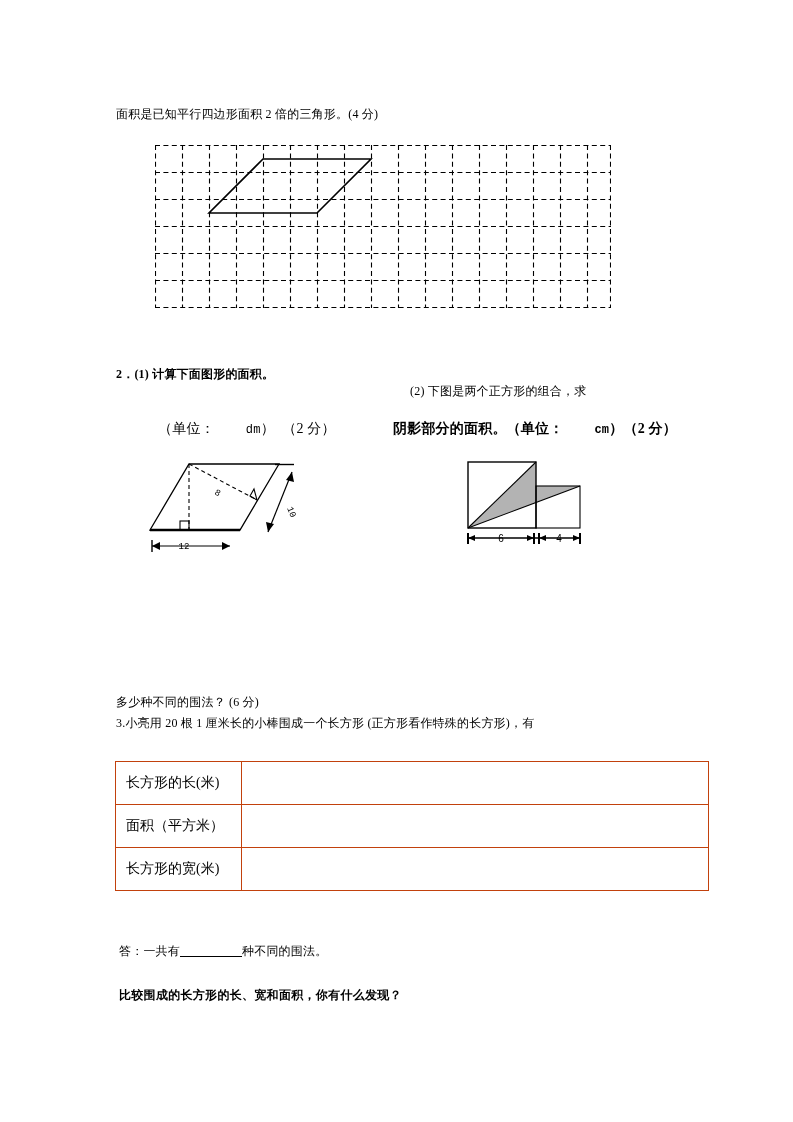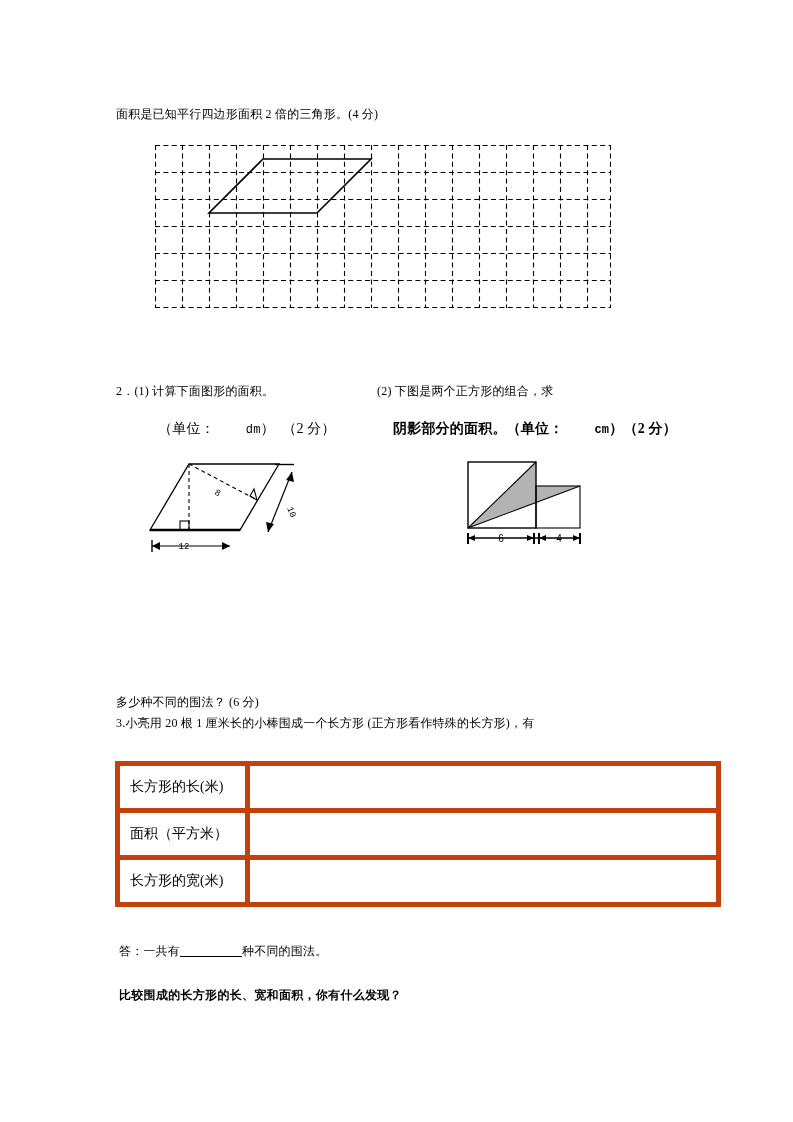--- a/index.html
+++ b/index.html
@@ -74,21 +74,21 @@
   
   #answer-table {
     position: absolute;
     left: 115px;
     top: 761px;
     width: 571px;
     border-collapse: collapse;
     table-layout: fixed;
   }
   #answer-table td {
-    border: 5px solid #c2410c;
+    border: 1px solid #c2410c;
     height: 42px;
     padding: 0 10px;
     font-size: 14px;
     vertical-align: middle;
   }
   #answer-table td.label-cell {
     width: 105px;
     white-space: nowrap;
   }
   #answer-table td.blank-cell {
@@ -138,31 +138,31 @@
         <line x1="378.5" y1="0" x2="378.5" y2="163"></line>
         <line x1="405.5" y1="0" x2="405.5" y2="163"></line>
         <line x1="432.5" y1="0" x2="432.5" y2="163"></line>
         <line x1="455.5" y1="0" x2="455.5" y2="163"></line>
       </g>
 
       <polygon points="54,68 162,68 216,14 108,14" fill="none" stroke="#000000" stroke-width="1.6"></polygon>
     </svg>
   </div>
 
-  <div class="q-line" style="left:116px; top:381px;">
+  <div class="q-line" style="left:116px; top:364px;font-weight:bold;">
     <span>2</span><span>．</span><span>(1)</span>
     <span>计算下面图形的面积。</span>
   </div>
 
   <div class="q-line small-note" style="left:158px; top:419px;">
     <span>（单位：</span><span class="unit-mono">dm</span><span>）</span>
     &nbsp;<span>（2 分）</span>
   </div>
 
-  <div class="q-line" style="left:377px; top:381px;">
+  <div class="q-line" style="left:410px; top:381px;">
     <span>(2)</span>
     <span>下图是两个正方形的组合，求</span>
   </div>
 
   <div class="q-line small-note" style="left:393px; top:419px;font-weight:bold;">
     <span>阴影部分的面积。</span><span>（单位：</span><span class="unit-mono">cm</span><span>）</span><span>（2 分）</span>
   </div>
 
   <div id="fig-parallelogram">
     <svg width="176" height="104" viewBox="0 0 176 104">

